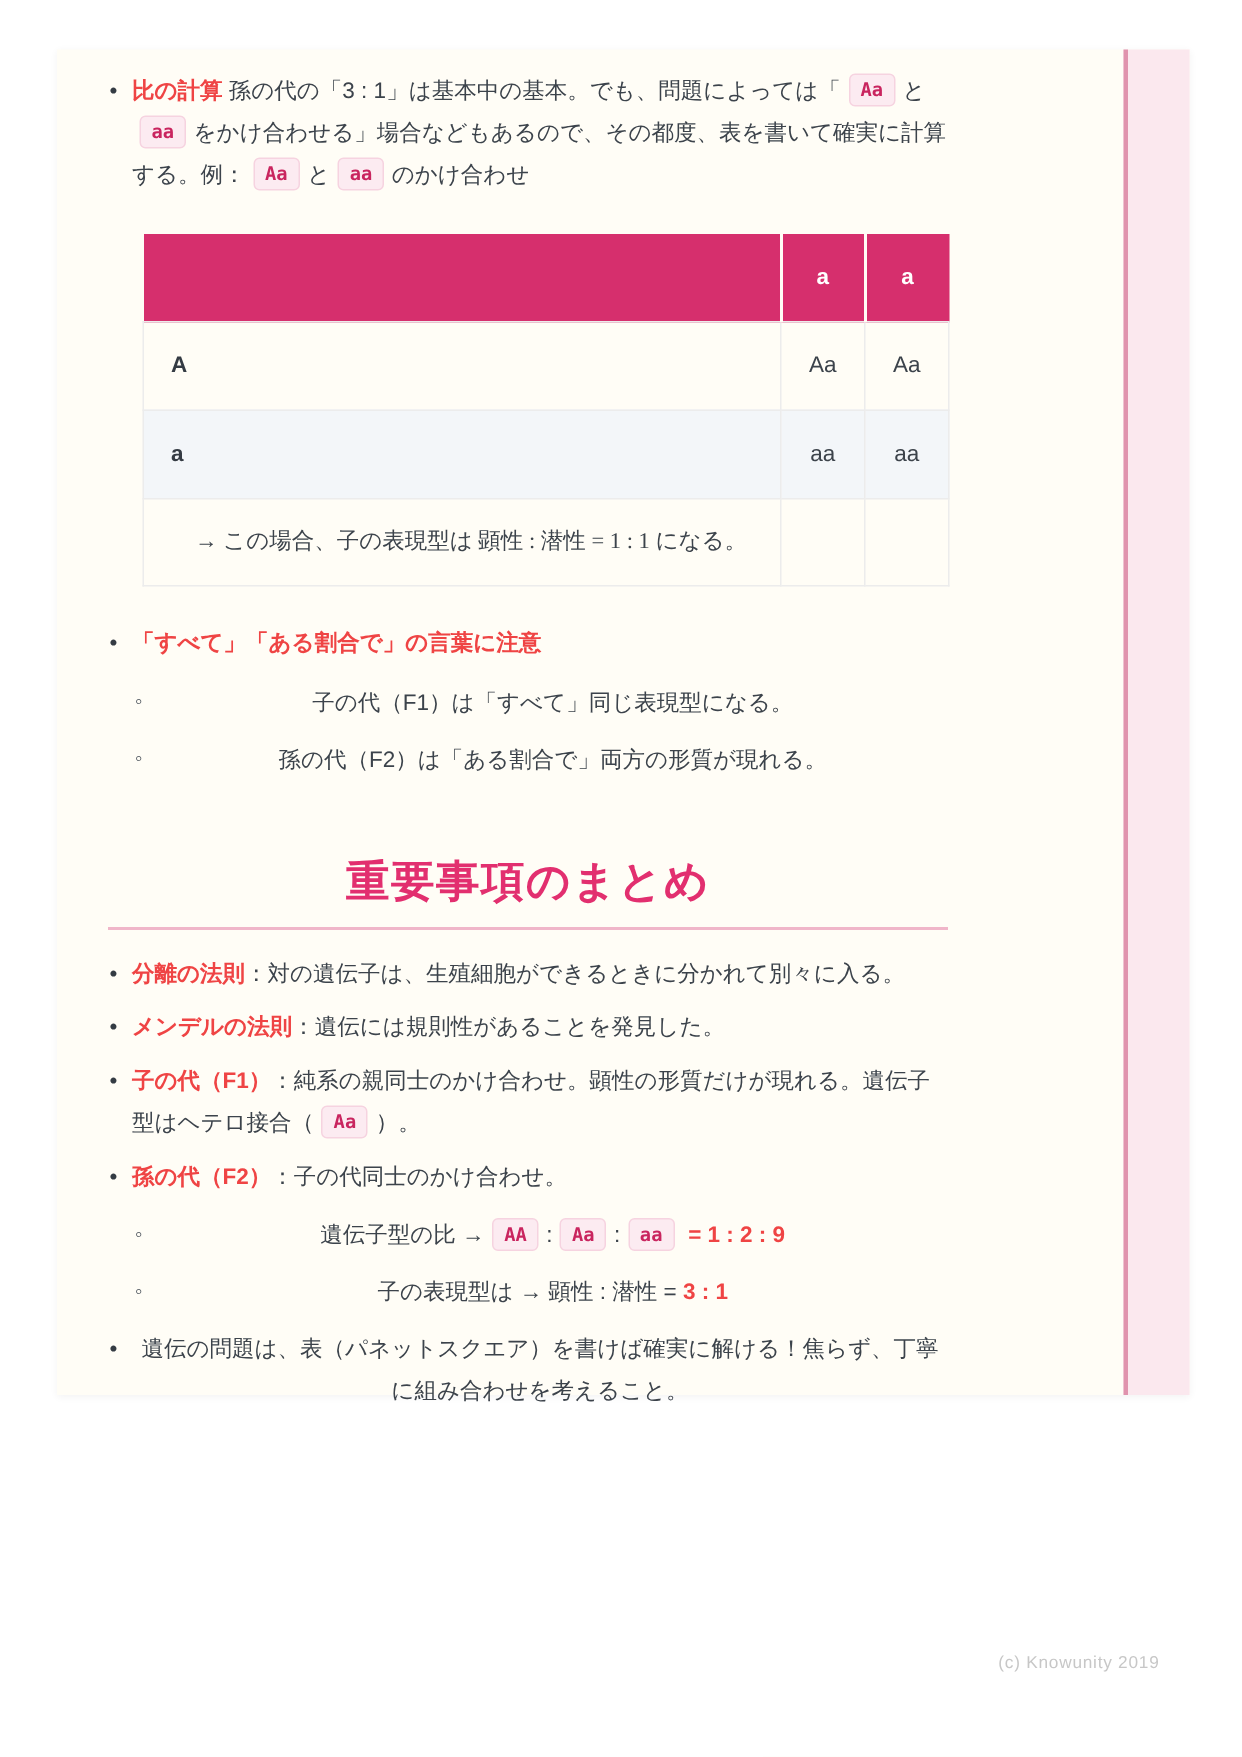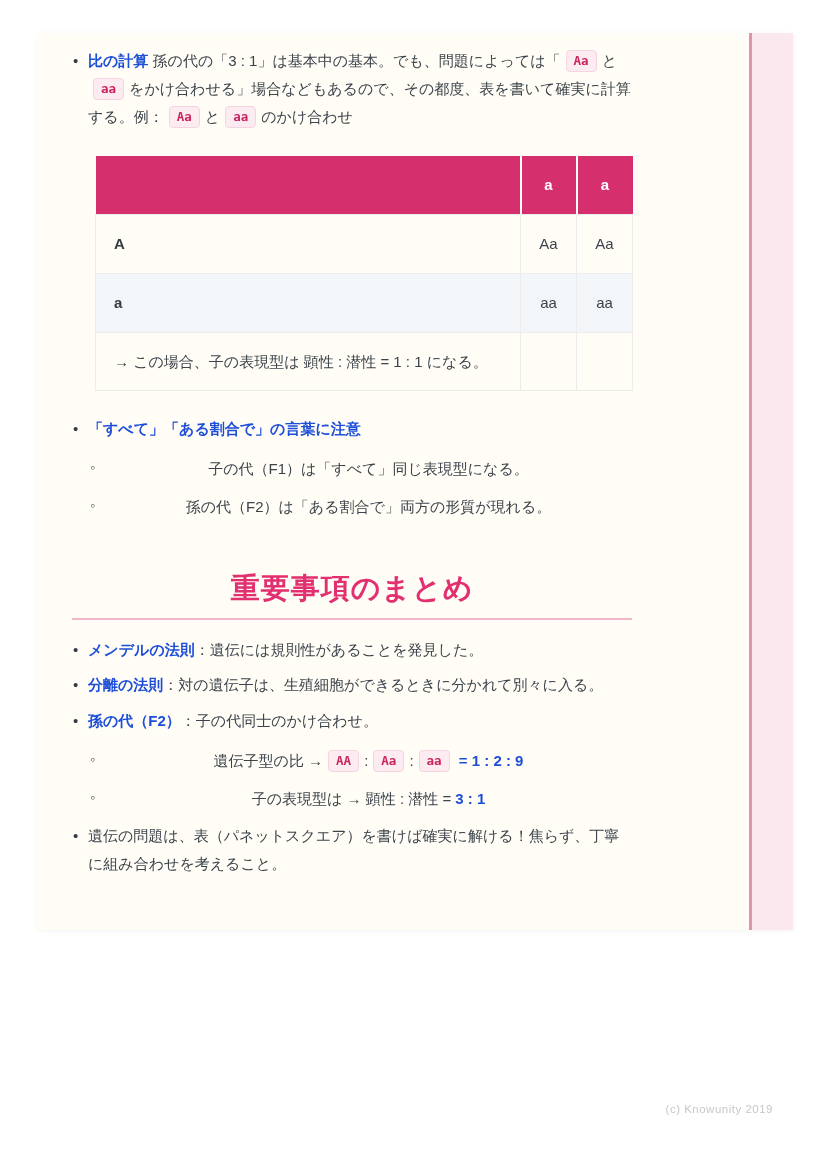--- a/index.html
+++ b/index.html
@@ -24,21 +24,21 @@
     background:#fbe8ee;
     border-left:3px solid #e093ad;
   }
   .content{
     position:absolute;left:34px;top:0;
     width:560px;
     padding-top:6px;
     font-size:15px;
     line-height:1.85;
   }
-  b,strong{font-weight:700;color:#1d4ed8;}
+  b,strong{font-weight:700;color:#ef4444;}
   
   ul.blist{list-style:none;margin:0;padding:0 0 0 16px;}
   ul.blist>li{position:relative;margin:8px 0;}
   ul.blist>li::before{
     content:"•";
     position:absolute;left:-15px;top:0;
     color:#343b43;font-size:15px;
   }
   ul.sublist{list-style:none;margin:12px 0 4px 0;padding:0 0 0 17px;}
   ul.sublist>li{position:relative;margin:10px 0;text-align:center;}
@@ -87,43 +87,44 @@
     color:#3c434b;
   }
   table.punnett td.lbl{
     text-align:left;
     padding-left:18px;
     font-weight:700;
     color:#343b43;
   }
   table.punnett tr.alt td{background:#f3f6f9;}
   table.punnett td.note{
-    text-align:left;
+    text-align:center;
     padding-left:18px;
     font-weight:400;
+    font-family:Liberation Serif, serif;
   }
   
   h2.summary{
     margin:48px 0 0 0;
     font-size:29px;
     line-height:1.35;
     font-weight:700;
     color:#e22f6f;
     letter-spacing:1px;
     text-align:center;
   }
   hr.rule{
     border:none;
     border-top:2px solid #f0b6c9;
     margin:10px 0 0 0;
     width:100%;
   }
   ul.blist.after-rule{margin-top:16px;}
   .f2subs{margin-top:2px;}
-  .tight{margin-top:14px;}
+  .tight{margin-top:14px;text-align:center;}
   .footer{
     position:absolute;
     top:1103px;
     right:55px;
     font-size:11.5px;
     color:#c7c7c7;
     letter-spacing:0.5px;
   }
 </style>
 </head>
@@ -178,24 +179,27 @@
           <li><span>孫の代（F2）は「ある割合で」両方の形質が現れる。</span></li>
         </ul>
       </li>
     </ul>
 
     <h2 class="summary">重要事項のまとめ</h2>
     <hr class="rule">
 
     <ul class="blist after-rule">
       <li>
+        <strong>分離の法則</strong><span>：対の遺伝子は、生殖細胞ができるときに分かれて別々に入る。</span>
+      </li>
+      <li>
         <strong>メンデルの法則</strong><span>：遺伝には規則性があることを発見した。</span>
       </li>
       <li>
-        <strong>分離の法則</strong><span>：対の遺伝子は、生殖細胞ができるときに分かれて別々に入る。</span>
+        <strong>子の代（F1）</strong><span>：純系の親同士のかけ合わせ。顕性の形質だけが現れる。遺伝子型はヘテロ接合（</span><span class="code">Aa</span><span>）。</span>
       </li>
       <li>
         <strong>孫の代（F2）</strong><span>：子の代同士のかけ合わせ。</span>
         <ul class="sublist f2subs">
           <li>
             <span>遺伝子型の比 →</span><span class="code">AA</span><span>:</span><span class="code">Aa</span><span>:</span><span class="code">aa</span> <strong>= 1 : 2 : 9</strong>
           </li>
           <li>
             <span>子の表現型は → 顕性 : 潜性 = </span><strong>3 : 1</strong>
           </li>

